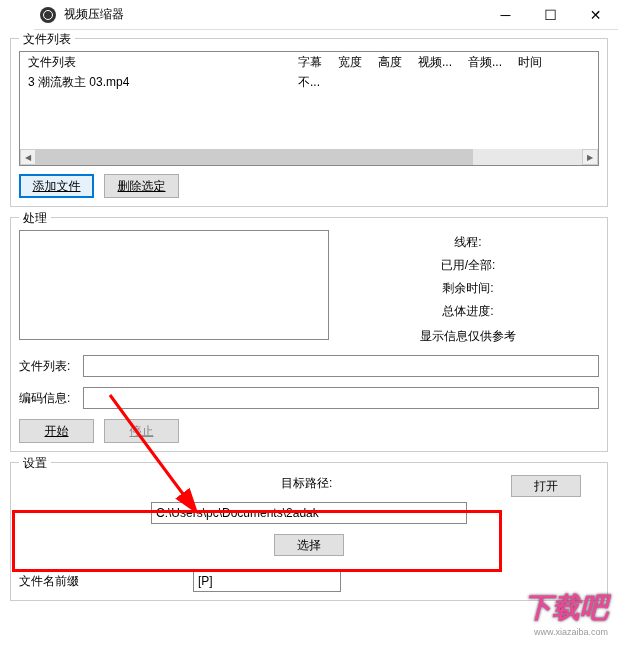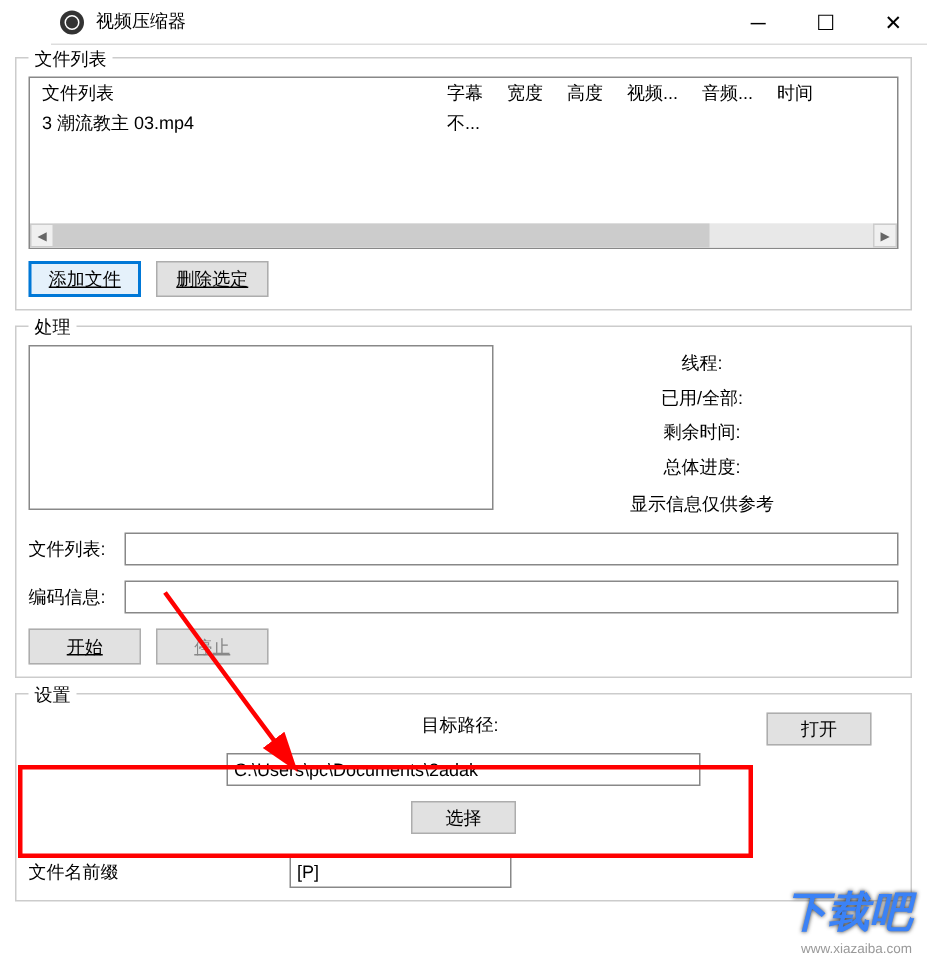--- a/index.html
+++ b/index.html
@@ -60,21 +60,21 @@
 
 .red-box { position: absolute; border: 3px solid #ff0000; pointer-events: none; }
 .arrow-svg { position: absolute; pointer-events: none; }
 
 .open-btn-wrap { position: absolute; right: 18px; }
 
 .prefix-row { display: flex; align-items: center; margin-top: 14px; gap: 18px; }
 .prefix-input { width: 148px; height: 22px; border: 1px solid #888; background: #fff; padding: 0 4px; font-family: inherit; font-size: 12px; }
 
 .watermark { position: absolute; right: 10px; bottom: 8px; font-size: 9px; color: #999; text-align: right; }
-.wm-logo { font-size: 28px; font-weight: bold; color: #3b82f6; text-shadow: 0 0 3px #333; font-style: italic; }
+.wm-logo { font-size: 28px; font-weight: bold; color: #ec4899; text-shadow: 0 0 3px #333; font-style: italic; }
 </style>
 </head>
 <body>
 
 <div class="titlebar">
   <div class="titlebar-icon"></div>
   <div class="titlebar-title">视频压缩器</div>
   <div class="win-controls">
     <div class="win-btn">─</div>
     <div class="win-btn">☐</div>

